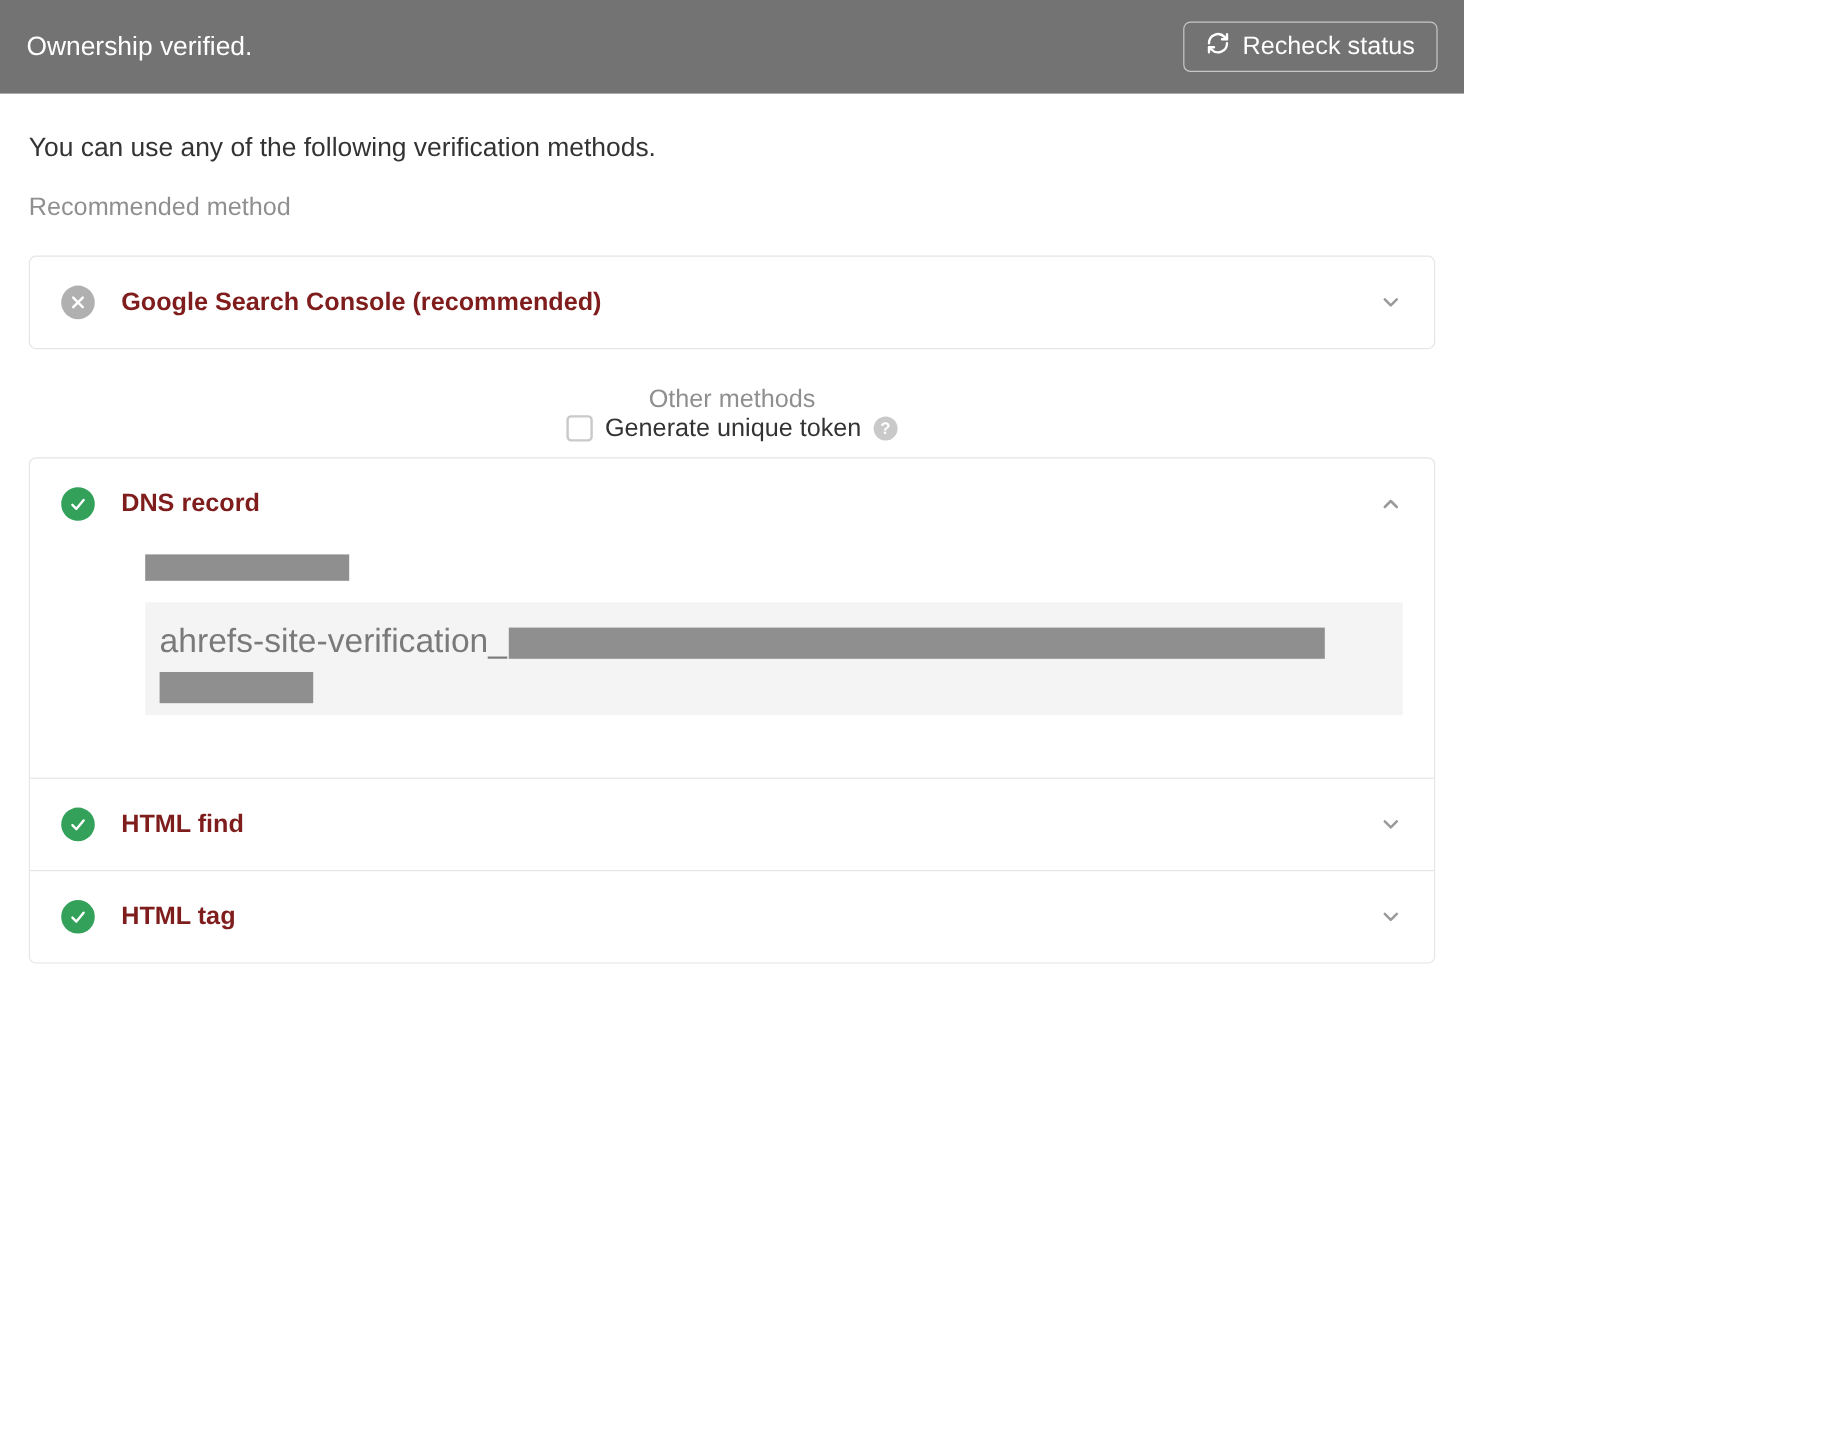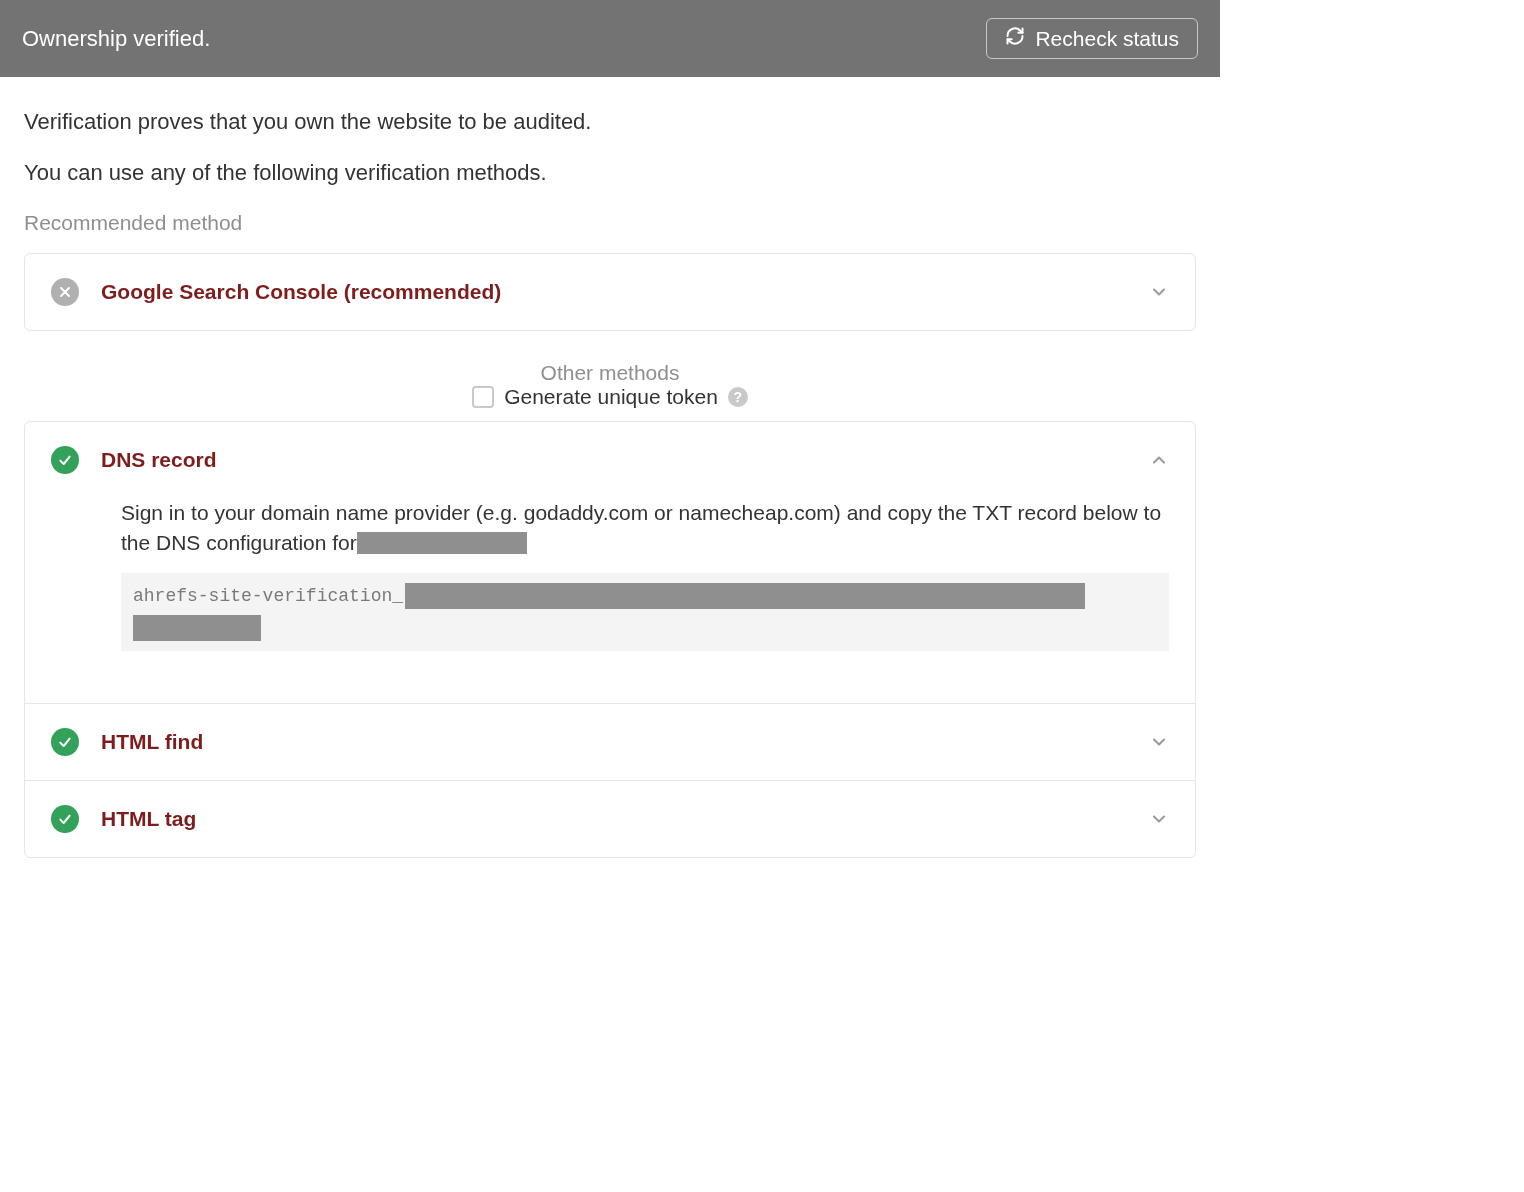--- a/index.html
+++ b/index.html
@@ -26,21 +26,21 @@
     font-size: 21px;
     padding: 7px 18px;
     display: flex;
     align-items: center;
     gap: 10px;
     cursor: pointer;
   }
   .recheck-btn svg { width: 20px; height: 20px; }
   .content { padding: 28px 24px 24px 24px; }
   .intro p { font-size: 22px; color: #333; line-height: 1.5; margin-bottom: 18px; }
-  .section-label { font-size: 21px; color: #8f8f8f; margin: 22px 0 18px 0; }
+  .section-label { font-size: 21px; color: #8f8f8f; margin: 22px 0 28px 0; }
   .other-row {
     display: flex;
     align-items: center;
     justify-content: space-between;
     margin: 30px 0 12px 0;
     flex-direction: column;
   }
   .other-row .section-label { margin: 0; }
   .token-wrap { display: flex; align-items: center; gap: 10px; }
   .checkbox {
@@ -58,22 +58,22 @@
   }
   .acc-header .status { flex: 0 0 auto; margin-right: 22px; display: inline-flex; }
   .acc-header .title { font-size: 21px; font-weight: 700; color: #7f1d1d; flex: 1 1 auto; }
   .acc-header .chev { color: #9a9a9a; display: inline-flex; }
   .acc-body { padding: 0 26px 30px 96px; }
   .acc-body p { font-size: 21px; color: #333; line-height: 1.45; margin-bottom: 14px; }
   .redact-inline {
     display: inline-block; width: 170px; height: 22px; background: #8f8f8f; vertical-align: text-bottom;
   }
   .code-block {
-    background: #f4f4f4; padding: 10px 12px; font-family: Liberation Mono, monospace;
-    font-size: 18px; color: #7a7a7a; line-height: 1.55; margin: 6px 0 22px 0;
+    background: #f4f4f4; padding: 10px 12px; font-family: Liberation Sans, sans-serif;
+    font-size: 28px; color: #7a7a7a; line-height: 1.55; margin: 6px 0 22px 0;
   }
   .code-block .redact-a {
     display: inline-block; width: 680px; height: 26px; background: #8f8f8f; vertical-align: middle; margin-left: 2px;
   }
   .code-block .redact-b {
     display: block; width: 128px; height: 26px; background: #8f8f8f; margin-top: 4px;
   }
   .status-circle {
     width: 28px; height: 28px; border-radius: 50%; display: inline-flex; align-items: center; justify-content: center;
   }
@@ -95,21 +95,20 @@
         <path d="M3 21v-5h5"></path>
       </svg>
     </span>
     <span>Recheck status</span>
   </button>
 </div>
 
 <div class="content">
 
   <div class="intro">
-    <p>Verification proves that you own the website to be audited.</p>
     <p>You can use any of the following verification methods.</p>
   </div>
 
   <div class="section-label">Recommended method</div>
 
   <div class="accordion">
     <div class="accordion-item">
       <div class="acc-header">
         <span class="status">
           <span class="status-circle status-unverified">
@@ -150,21 +149,21 @@
         </span>
         <span class="title">DNS record</span>
         <span class="chev">
           <svg width="20" height="20" viewBox="0 0 24 24" fill="none" stroke="#9a9a9a" stroke-width="2.5" stroke-linecap="round" stroke-linejoin="round">
               <polyline points="6 15 12 9 18 15"></polyline>
             </svg>
         </span>
       </div>
       <div class="acc-body">
         <p>
-          <span>Sign in to your domain name provider (e.g. godaddy.com or namecheap.com) and copy the TXT record below to the DNS configuration for</span><span class="redact-inline"></span>
+          <span class="redact-inline"></span>
         </p>
         <div class="code-block">
           <span>ahrefs-site-verification_</span><span class="redact-a"></span>
           <span class="redact-b"></span>
         </div>
       </div>
     </div>
 
     <div class="accordion-item">
       <div class="acc-header">

